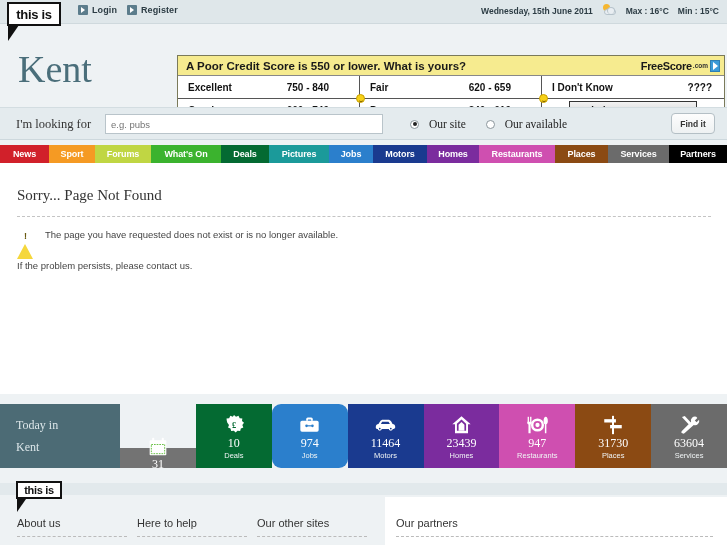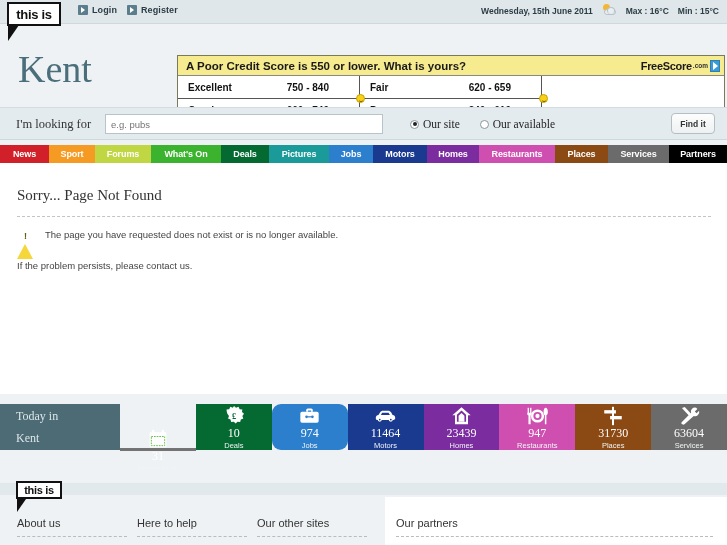--- a/index.html
+++ b/index.html
@@ -159,21 +159,21 @@
     position: absolute; left: 16px; top: 9px;
     font-family: "Liberation Serif", serif; font-size: 12.5px; color: #333;
   }
   .search-input {
     position: absolute; left: 105px; top: 6px; width: 278px; height: 20px;
     background: #fff; border: 1px solid #b9c4ca;
     font-family: "Liberation Sans", sans-serif; font-size: 9.5px; color: #8b8b8b;
     padding: 0 5px;
   }
   .radio-group { position: absolute; left: 410px; top: 10px; display: flex; gap: 20px; }
-  .radio-opt { display: flex; align-items: center; gap: 4px; cursor: pointer; }
+  .radio-opt { display: flex; align-items: center; gap: 10px; cursor: pointer; }
   .radio-dot {
     width: 9px; height: 9px; border-radius: 50%;
     border: 1px solid #8b969c; background: #fff;
     display: flex; align-items: center; justify-content: center;
   }
   .radio-dot.on::after {
     content: ""; width: 4px; height: 4px; border-radius: 50%; background: #222;
   }
   .radio-text { font-family: "Liberation Serif", serif; font-size: 11.5px; color: #222; }
   .find-it {
@@ -224,21 +224,21 @@
   .warn-bang {
     position: absolute; left: 0; top: 4px; width: 17px; text-align: center;
     font-size: 9px; font-weight: bold; color: #6a5a10;
   }
   .alert-text { font-size: 9.5px; color: #444; }
   .note-lines { position: absolute; left: 17px; top: 97px; }
   .note-line { font-size: 9.5px; color: #444; margin-bottom: 9px; cursor: pointer; }
 
   
   .stats {
-    position: absolute; left: 0; top: 404px; width: 727px; height: 46px;
+    position: absolute; left: 0; top: 404px; width: 727px; height: 64px;
     display: flex;
     justify-content: space-between;
   }
   .stats-label {
     flex: 0 0 120px; background: #4c6b75;
     display: flex; flex-direction: column; justify-content: center;
     padding-left: 16px; gap: 7px;
   }
   .stats-label div {
     font-family: "Liberation Serif", serif; font-size: 12px; color: #dce6e9;
@@ -353,20 +353,27 @@
         <div class="ad-col c2">
           <div class="ad-row top">
             <span class="lbl">Fair</span>
             <span class="val">620 - 659</span>
           </div>
           <div class="ad-row">
             <span class="lbl">Poor</span>
             <span class="val">340 - 619</span>
           </div>
         </div>
+        <div class="ad-col c3">
+          <div class="ad-row top">
+            <span class="lbl">I Don't Know</span>
+            <span class="val">????</span>
+          </div>
+          <div class="find-btn">Find out INSTANTLY!</div>
+        </div>
       </div>
     </div>
   </div>
 
   <div class="searchbar">
     <span class="search-label">I'm looking for</span>
     <input class="search-input" type="text" placeholder="e.g. pubs" style="">
     <div class="radio-group">
       <label class="radio-opt">
         <span class="radio-dot on"></span>

